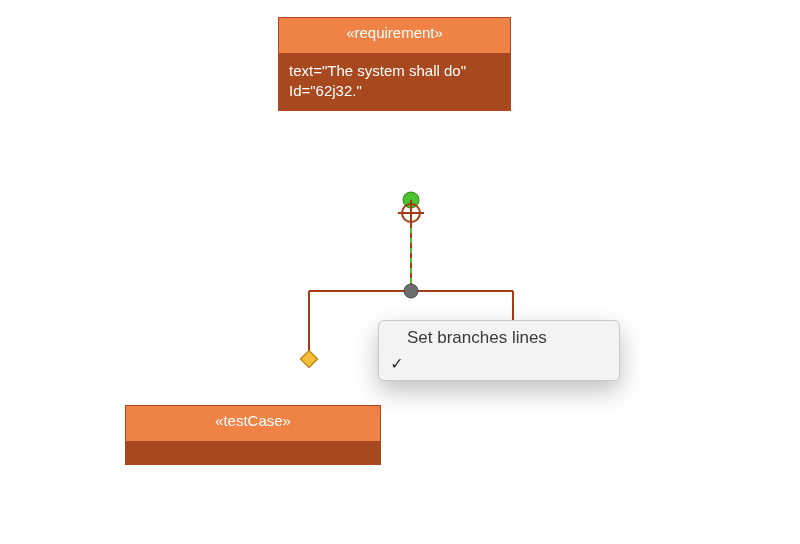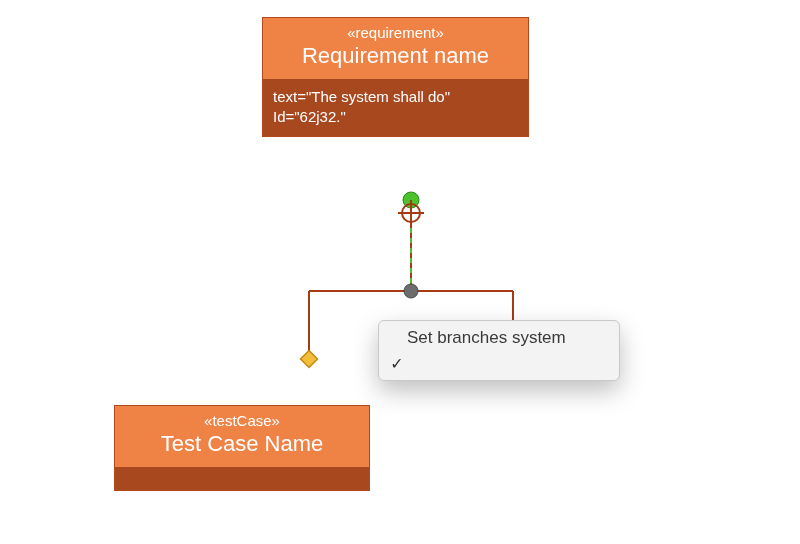--- a/index.html
+++ b/index.html
@@ -31,22 +31,22 @@
     font-size: 22px;
   }
   .node-body {
     background: #a8481f;
     color: #ffffff;
     font-size: 15px;
     padding: 8px 10px;
     min-height: 20px;
     line-height: 1.35;
   }
-  #req-node { left: 262px; top: 17px; width: 267px; }
-  #tc-node  { left: 114px; top: 405px; width: 256px; }
+  #req-node { left: 278px; top: 17px; width: 233px; }
+  #tc-node  { left: 125px; top: 405px; width: 256px; }
   #tc-node .node-body { height: 23px; padding: 0; }
 
   
   svg#conn {
     position: absolute;
     left: 0; top: 0;
     width: 800px; height: 544px;
     pointer-events: none;
   }
 
@@ -77,32 +77,30 @@
     color: #2c2c2c;
   }
   .ctx-label { flex: 1; }
 </style>
 </head>
 <body>
 
 <div class="node" id="req-node">
   <div class="node-header">
     <div class="stereotype">«requirement»</div>
-    <div class="title">Requirement name</div>
   </div>
   <div class="node-body">
     <div>text="The system shall do"</div>
     <div>Id="62j32."</div>
   </div>
 </div>
 
 <div class="node" id="tc-node">
   <div class="node-header">
     <div class="stereotype">«testCase»</div>
-    <div class="title">Test Case Name</div>
   </div>
   <div class="node-body"></div>
 </div>
 
 <svg id="conn">
 
   <line x1="411" y1="203" x2="411" y2="287" stroke="#a63a12" stroke-width="2" stroke-dasharray="5,5"></line>
   <line x1="411" y1="203" x2="411" y2="287" stroke="#4cc22f" stroke-width="2" stroke-dasharray="5,5" stroke-dashoffset="5"></line>
 
   <line x1="309" y1="291" x2="513" y2="291" stroke="#a63a12" stroke-width="2"></line>
@@ -118,18 +116,18 @@
   <circle cx="411" cy="291" r="7" fill="#6d6d6d" stroke="#4a4a4a" stroke-width="1"></circle>
 
   <g transform="translate(309,359) rotate(45)">
     <rect x="-6" y="-6" width="12" height="12" fill="#f2bd3a" stroke="#c48a12" stroke-width="1.5"></rect>
   </g>
 </svg>
 
 <div class="ctx-menu">
   <div class="ctx-item">
     <span class="ctx-check"></span>
-    <span class="ctx-label">Set branches system</span>
+    <span class="ctx-label">Set branches lines</span>
   </div>
   <div class="ctx-item">
     <span class="ctx-check">✓</span>
   </div>
 </div>
 
 </body></html>

